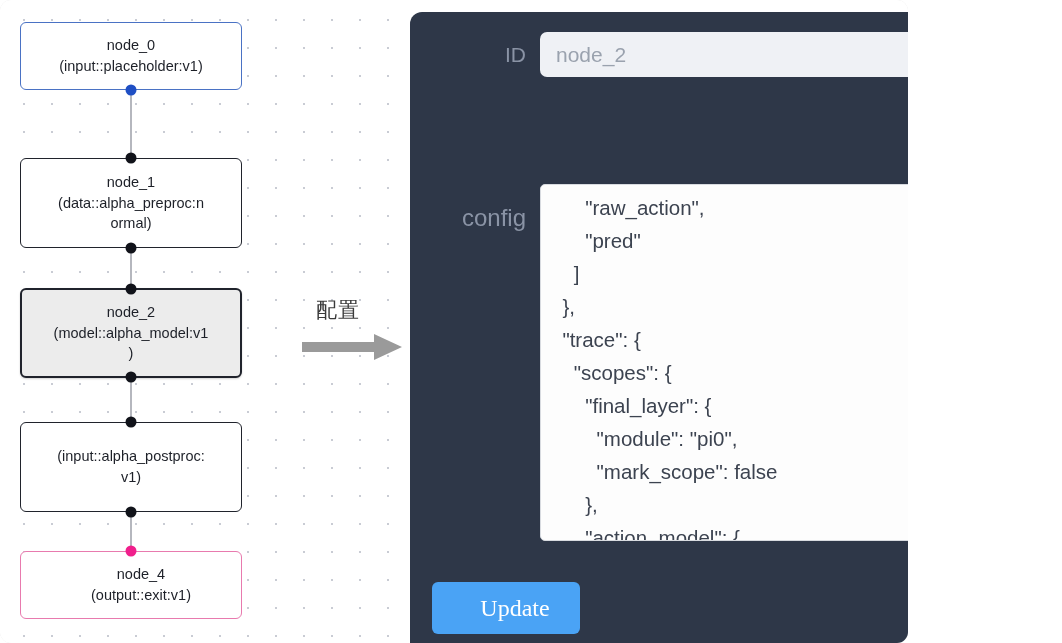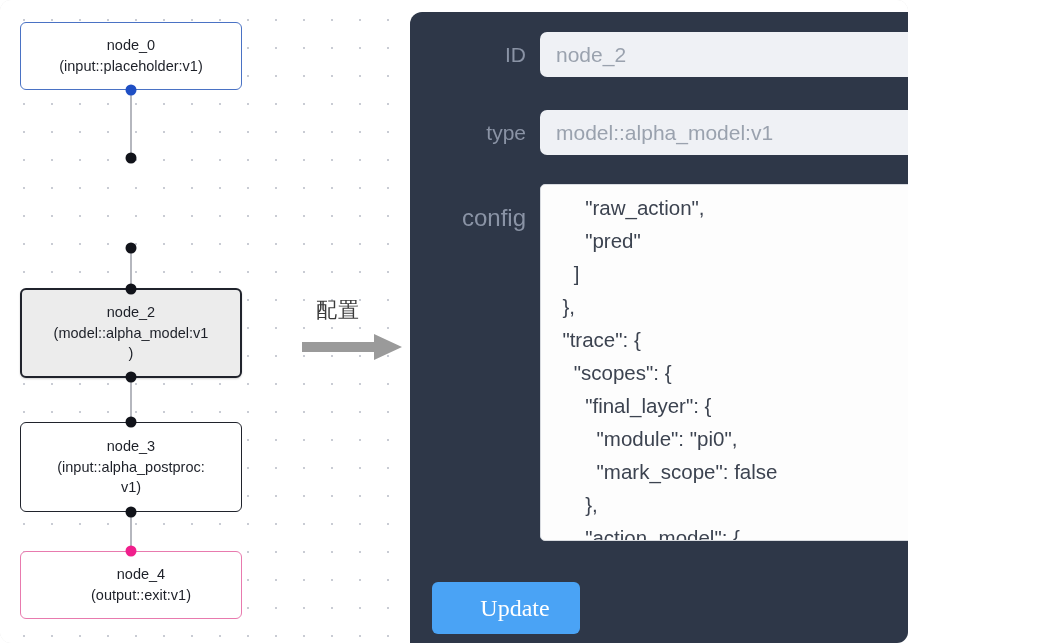--- a/index.html
+++ b/index.html
@@ -223,33 +223,37 @@
   <div class="edge" style="left:130px; top:248px; height:70px;"></div>
   <div class="edge" style="left:130px; top:376px; height:68px;"></div>
   <div class="edge" style="left:130px; top:512px; height:68px;"></div>
 
   <div class="node is-input" style="left:20px; top:22px; width:222px; height:68px;">
     <span class="nl">node_0</span>
     <span class="nl">(input::placeholder:v1)</span>
   </div>
   <div class="handle h-blue" style="left:131px; top:90px;"></div>
 
+  <div class="node" style="left:20px; top:158px; width:222px; height:90px;">
+    <span class="nl">node_1</span>
+    <span class="nl">(data::alpha_preproc:n</span>
+    <span class="nl">ormal)</span>
+  </div>
   <div class="handle" style="left:131px; top:158px;"></div>
   <div class="handle" style="left:131px; top:248px;"></div>
 
   <div class="node is-selected" style="left:20px; top:288px; width:222px; height:90px;">
     <span class="nl">node_2</span>
     <span class="nl">(model::alpha_model:v1</span>
     <span class="nl">)</span>
   </div>
   <div class="handle" style="left:131px; top:289px;"></div>
   <div class="handle" style="left:131px; top:377px;"></div>
 
   <div class="node" style="left:20px; top:422px; width:222px; height:90px;">
-    <span class="nl">node_3</span>
     <span class="nl">(input::alpha_postproc:</span>
     <span class="nl">v1)</span>
   </div>
   <div class="handle" style="left:131px; top:422px;"></div>
   <div class="handle" style="left:131px; top:512px;"></div>
 
   <div class="node is-output" style="left:20px; top:551px; width:222px; height:68px;padding-left:28px;">
     <span class="nl">node_4</span>
     <span class="nl">(output::exit:v1)</span>
   </div>
@@ -262,24 +266,20 @@
     </svg>
   </div>
 
   <div id="inspector">
 
     <div class="field-row" id="row-id">
       <div class="field-label">ID</div>
       <input class="field-input" id="input-id" type="text" value="node_2" style="">
     </div>
 
-    <div class="field-row" id="row-type">
-      <div class="field-label">type</div>
-      <input class="field-input" id="input-type" type="text" value="model::alpha_model:v1" style="">
-    </div>
 
     <div id="row-config">
       <div id="label-config">config</div>
       <div id="config-wrap">
         <textarea id="config-textarea" style="">      "raw_action",
       "pred"
     ]
   },
   "trace": {
     "scopes": {

